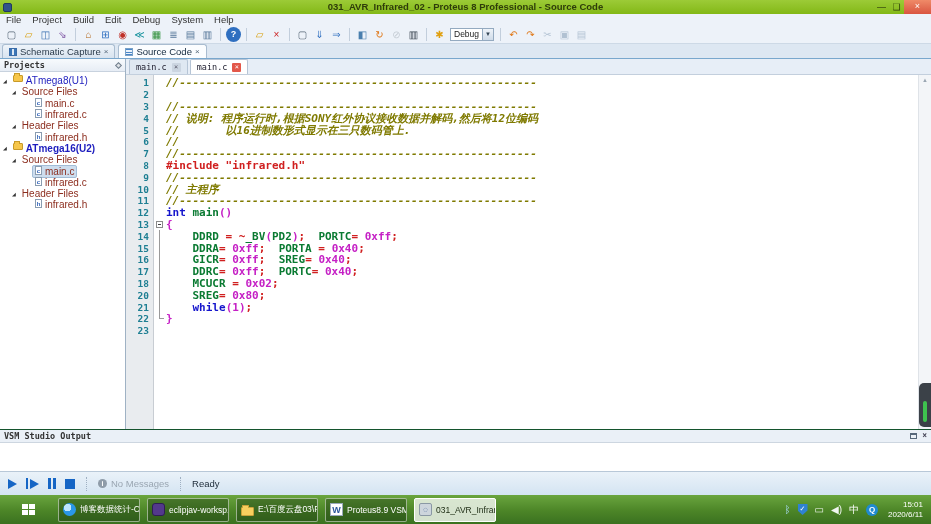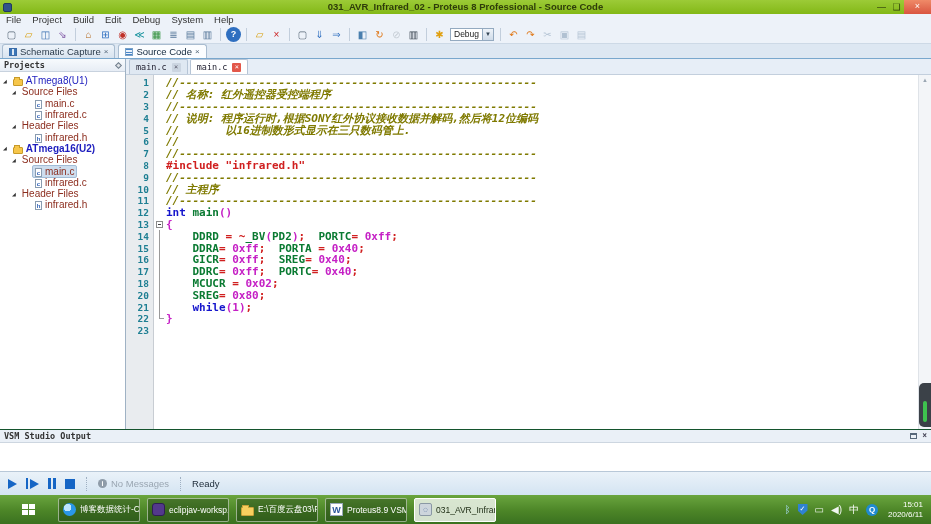--- a/index.html
+++ b/index.html
@@ -40,21 +40,21 @@
   .main{flex:1;min-height:0;display:flex}
   .projects{width:126px;flex:none;border-right:1px solid #9fb2c4;display:flex;flex-direction:column;background:#fff}
   .pj-head{height:13px;flex:none;background:linear-gradient(#f7fafd,#e7edf5);border-bottom:1px solid #c8d2de;display:flex;align-items:center;padding:0 4px;font:bold 8.5px "DejaVu Sans Mono",monospace;color:#333}
   .pin{margin-left:auto;width:5px;height:5px;background:#dfe3e8;border:1px solid #70records7e8c;border:1px solid #707e8c;transform:rotate(45deg)}
   .pj-tree{flex:1;padding-top:3px;font-size:10px;overflow:hidden}
   .row{height:11.3px;display:flex;align-items:center;white-space:nowrap}
   .arrow{font-size:5px;color:#333;margin-right:3px;line-height:6px}
   .fold-ico{width:10px;height:7px;background:#f6c64a;border:1px solid #c89a28;border-radius:1px;margin-right:3px;position:relative;flex:none}
   .fold-ico:before{content:"";position:absolute;top:-3px;left:0;width:4px;height:2px;background:#f6c64a;border:1px solid #c89a28;border-bottom:none}
   .fico{width:7px;height:9px;background:#fff;border:1px solid #8a9cb0;margin-right:3px;font:bold 6px "Liberation Sans",sans-serif;color:#2f62b8;text-align:center;line-height:8px;flex:none}
-  .lblwrap{display:flex;align-items:flex-end;padding:0 2px;border:1px solid transparent;border-radius:2px}
+  .lblwrap{display:flex;align-items:flex-start;padding:0 2px;border:1px solid transparent;border-radius:2px}
   .lblwrap.sel{background:#cdddee;border-color:#a2bcd6}
   .tl-blue{color:#1d1dbe}
   .tl-maroon{color:#8c2d1e}
   .tl-bold{font-weight:bold}
 
   
   .editor{flex:1;min-width:0;display:flex;flex-direction:column;background:#fff}
   .ed-tabs{height:16px;flex:none;background:#e7eef7;border-bottom:1px solid #c3cfdd;display:flex;align-items:flex-end;gap:2px;padding-left:3px}
   .ed-tab{height:15px;display:flex;align-items:center;gap:5px;padding:0 6px;font:8.5px "DejaVu Sans Mono",monospace;color:#223;background:#dfe8f2;border:1px solid #b6c5d6;border-bottom:none;border-radius:2px 2px 0 0}
   .ed-tab.active{background:#fff}
@@ -301,21 +301,20 @@
         <div class="gutter-bg"></div>
         <div class="lines" id="edlines">
             <div class="cl">
               <span class="ln">1</span>
               <span class="fd"></span>
               <span class="cd"><span class="cm">//------------------------------------------------------</span></span>
             </div>
             <div class="cl">
               <span class="ln">2</span>
               <span class="fd"></span>
-              <span class="cd"><span class="cm">// 名称: 红外遥控器受控端程序</span></span>
             </div>
             <div class="cl">
               <span class="ln">3</span>
               <span class="fd"></span>
               <span class="cd"><span class="cm">//------------------------------------------------------</span></span>
             </div>
             <div class="cl">
               <span class="ln">4</span>
               <span class="fd"></span>
               <span class="cd"><span class="cm">// 说明: 程序运行时,根据SONY红外协议接收数据并解码,然后将12位编码</span></span>

